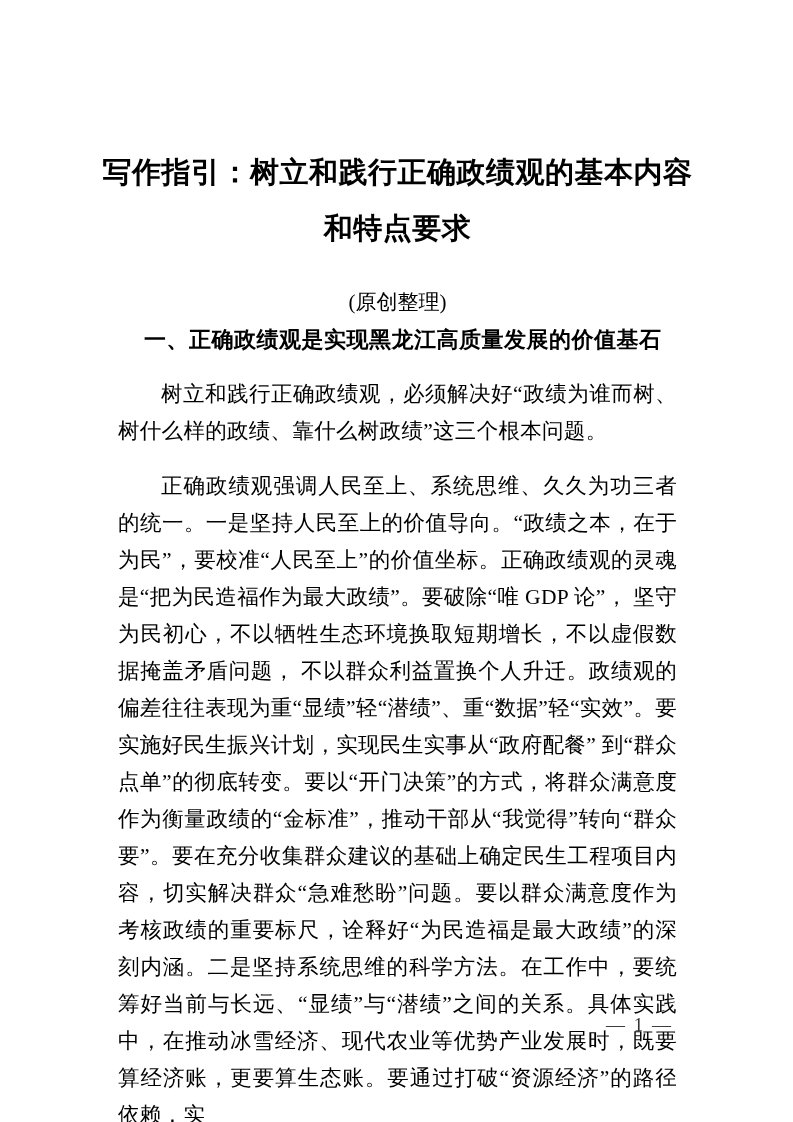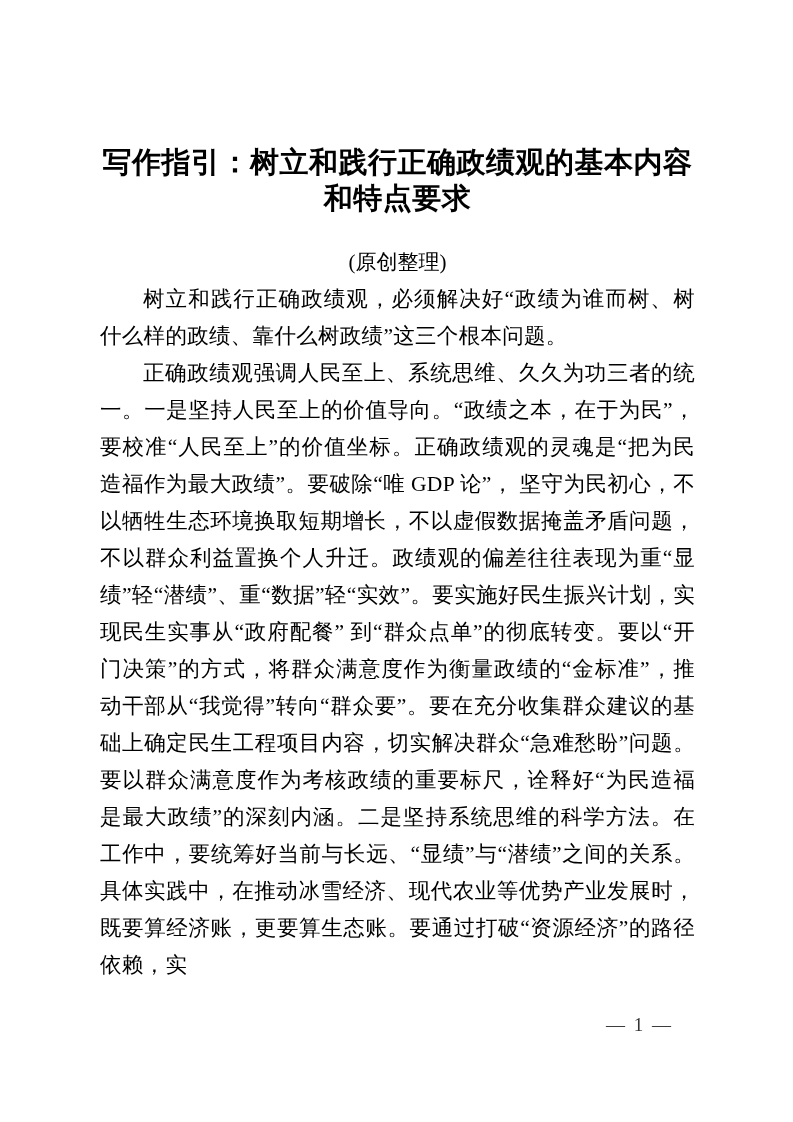--- a/index.html
+++ b/index.html
@@ -20,21 +20,21 @@
   .content {
     position: absolute;
     left: 100px;
     top: 0;
     width: 595px;
   }
   .doc-title {
     margin: 0;
     padding-top: 144px;
     font-size: 29px;
-    line-height: 36px;
+    line-height: 56px;
     font-weight: 600;
     text-align: center;
     letter-spacing: 0.5px;
     font-family: "Liberation Serif", "DejaVu Serif", serif;
   }
   .byline {
     margin: 28px 0 0 0;
     font-size: 21px;
     line-height: 37px;
     text-align: center;
@@ -42,21 +42,21 @@
   .section-heading {
     margin: 0;
     font-size: 22px;
     line-height: 37px;
     font-weight: 700;
     text-indent: 2em;
     font-family: "Liberation Sans", "DejaVu Sans", sans-serif;
     letter-spacing: 0.5px;
   }
   .body-para {
-    margin: 0;
+    margin: 18px;
     font-size: 21.5px;
     line-height: 37px;
     text-align: justify;
     text-indent: 2em;
     letter-spacing: 0.3px;
   }
   .page-footer {
     position: absolute;
     right: 120px;
     bottom: 86px;
@@ -66,17 +66,18 @@
     font-family: "Liberation Serif", "DejaVu Serif", serif;
   }
 </style>
 </head>
 <body>
 
 <div class="sheet">
   <div class="content">
     <h1 class="doc-title">写作指引：树立和践行正确政绩观的基本内容和特点要求</h1>
     <p class="byline">(原创整理)</p>
+    <h2 class="section-heading">一、正确政绩观是实现黑龙江高质量发展的价值基石</h2>
     <p class="body-para">树立和践行正确政绩观，必须解决好“政绩为谁而树、树什么样的政绩、靠什么树政绩”这三个根本问题。</p>
     <p class="body-para">正确政绩观强调人民至上、系统思维、久久为功三者的统一。一是坚持人民至上的价值导向。“政绩之本，在于为民”，要校准“人民至上”的价值坐标。正确政绩观的灵魂是“把为民造福作为最大政绩”。要破除“唯 GDP 论”， 坚守为民初心，不以牺牲生态环境换取短期增长，不以虚假数据掩盖矛盾问题， 不以群众利益置换个人升迁。政绩观的偏差往往表现为重“显绩”轻“潜绩”、重“数据”轻“实效”。要实施好民生振兴计划，实现民生实事从“政府配餐” 到“群众点单”的彻底转变。要以“开门决策”的方式，将群众满意度作为衡量政绩的“金标准”，推动干部从“我觉得”转向“群众要”。要在充分收集群众建议的基础上确定民生工程项目内容，切实解决群众“急难愁盼”问题。要以群众满意度作为考核政绩的重要标尺，诠释好“为民造福是最大政绩”的深刻内涵。二是坚持系统思维的科学方法。在工作中，要统筹好当前与长远、“显绩”与“潜绩”之间的关系。具体实践中，在推动冰雪经济、现代农业等优势产业发展时，既要算经济账，更要算生态账。要通过打破“资源经济”的路径依赖，实</p>
   </div>
   <div class="page-footer">— 1 —</div>
 </div>
 
 </body></html>

